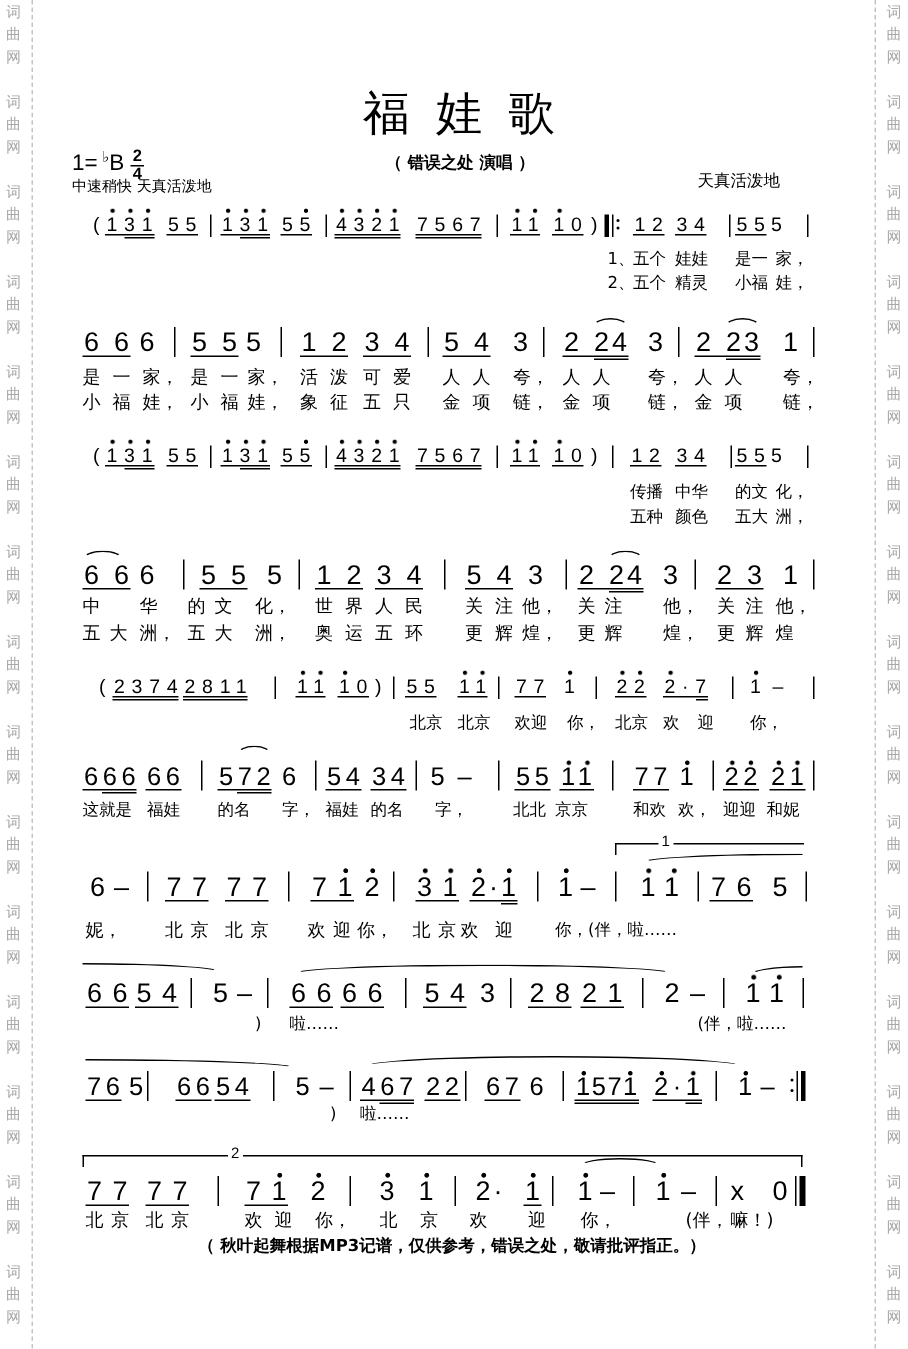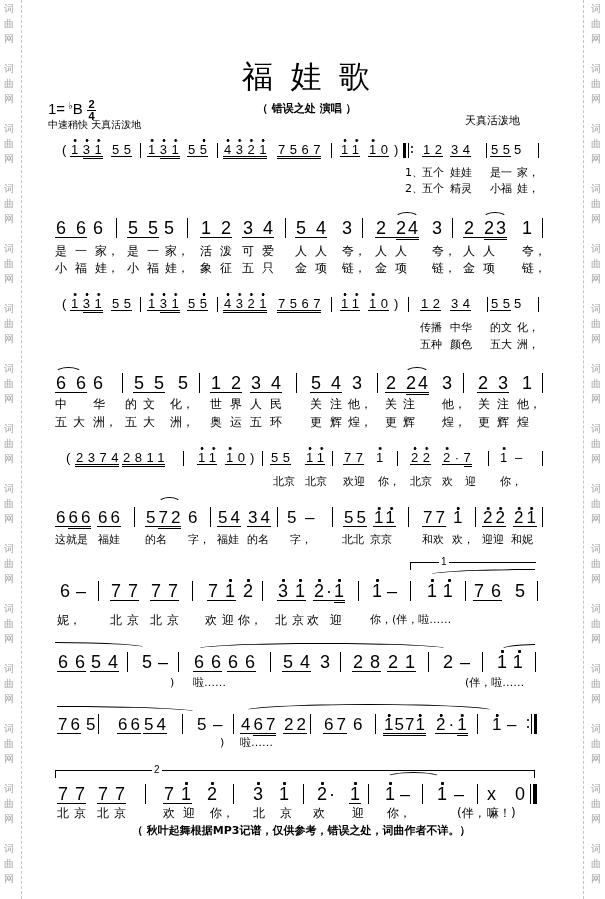--- a/index.html
+++ b/index.html
@@ -491,13 +491,13 @@
 <span class="ly" style="left:210px">你，</span>
 <span class="ly" style="left:253px">北</span>
 <span class="ly" style="left:280px">京</span>
 <span class="ly" style="left:313px">欢</span>
 <span class="ly" style="left:352px">迎</span>
 <span class="ly" style="left:387px">你，</span>
 <span class="ly" style="left:457px">(伴，</span>
 <span class="ly" style="left:487px">嘛！)</span>
 </div>
 
-<div class="foot">（ 秋叶起舞根据MP3记谱，仅供参考，错误之处，词曲作者不详。）</div>
+<div class="foot">（ 秋叶起舞根据MP3记谱，仅供参考，错误之处，敬请批评指正。）</div>
 
 </body></html>

